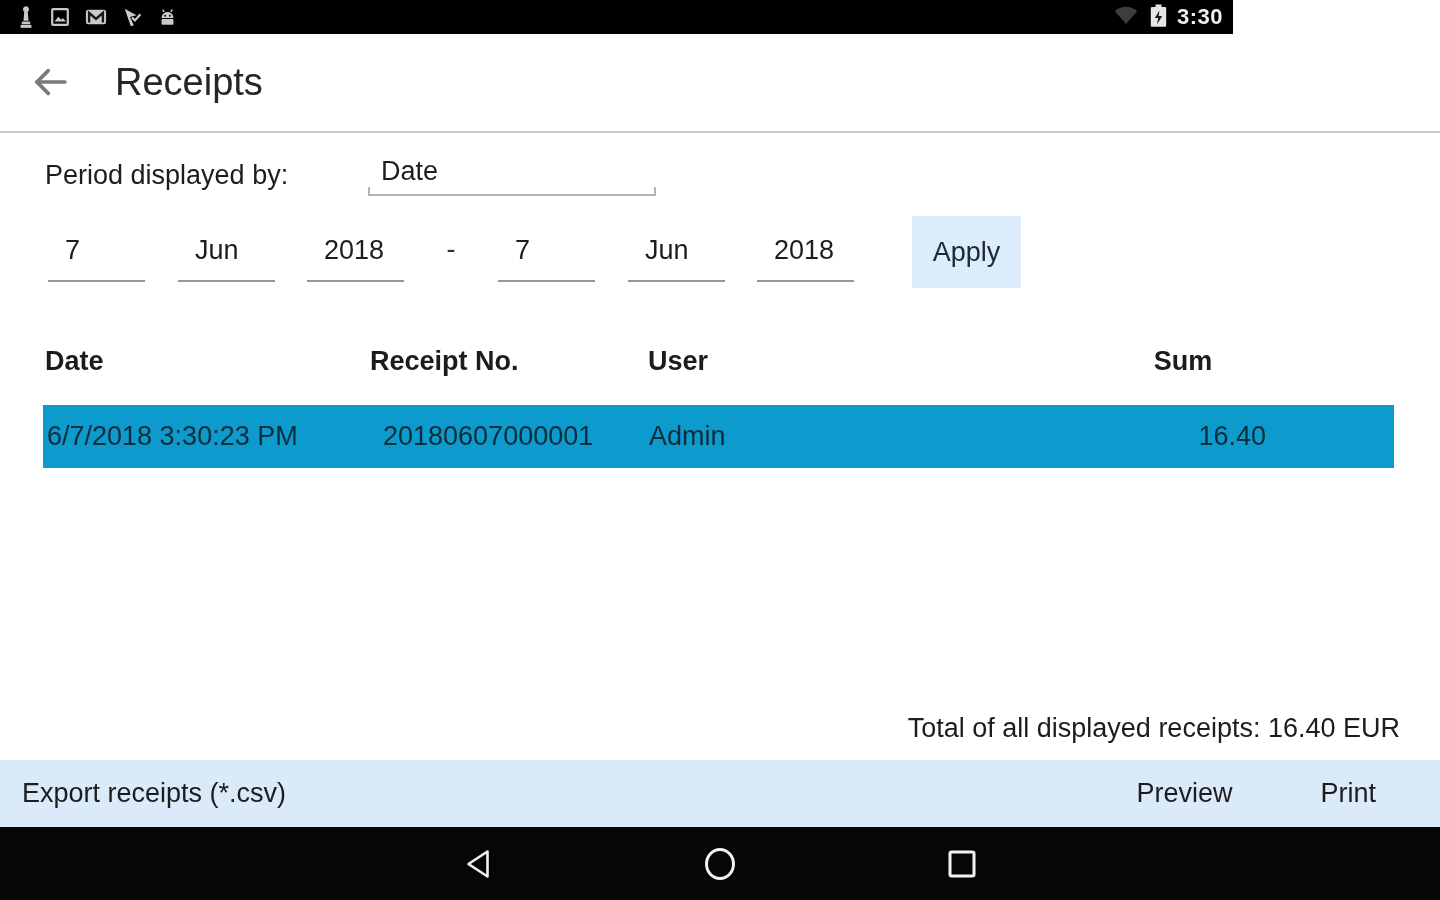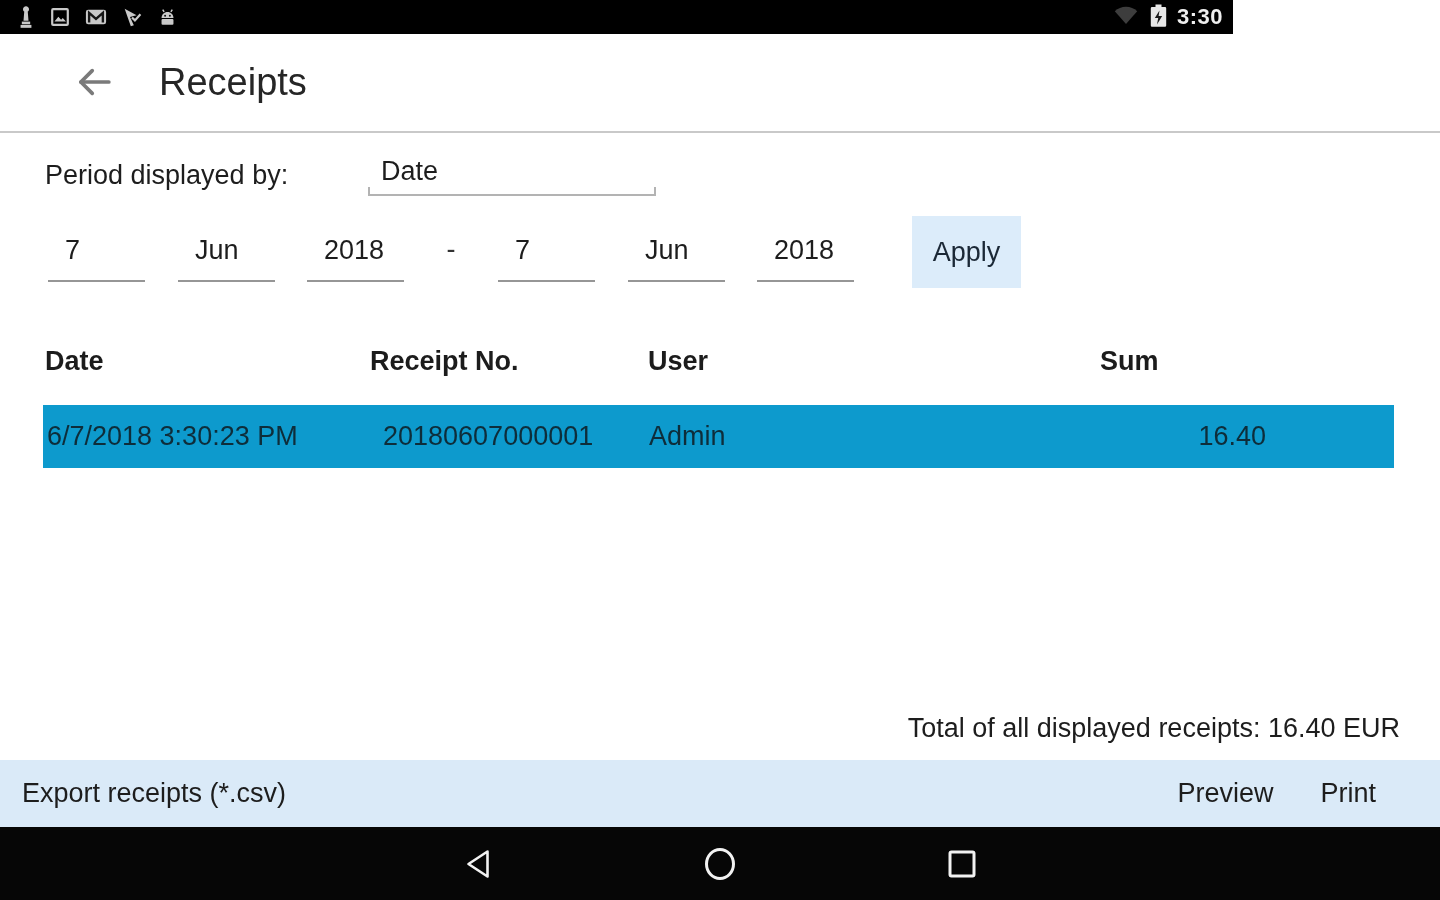--- a/index.html
+++ b/index.html
@@ -22,21 +22,21 @@
   .sb-time { color:#efefef; font-size:22px; font-weight:bold; letter-spacing:0.5px; }
   .status-shadow {
     position:absolute; top:34px; left:0; width:1440px; height:4px;
     background:linear-gradient(#8d8d8d, rgba(255,255,255,0));
   }
 
   
   .app-header {
     position:absolute; top:34px; left:0; width:1440px; height:99px;
     background:#fff; border-bottom:2px solid #c9c9c9;
-    display:flex; align-items:center; padding-left:72px;
+    display:flex; align-items:center; padding-left:28px;
   }
   .back-button { width:44px; height:44px; border:none; background:transparent; cursor:pointer; padding:0; }
   .page-title { margin-left:43px; font-size:38px; color:#262626; }
 
   
   .filter-label { position:absolute; left:45px; top:160px; font-size:27px; color:#1d1d1d; }
   .mode-field {
     position:absolute; left:368px; top:156px; width:288px; height:40px;
     border-bottom:2px solid #b3b3b3; font-size:27px; color:#1d1d1d;
     padding-left:13px; cursor:pointer;
@@ -63,41 +63,41 @@
     font-family:inherit; font-size:27px; color:#1b2836;
   }
 
   
   .table-header { position:absolute; top:346px; left:0; width:1440px; height:34px;
     font-size:27px; font-weight:bold; color:#1c1c1c; }
   .th { position:absolute; top:0; white-space:nowrap; }
   .th-date { left:45px; }
   .th-receipt { left:370px; }
   .th-user { left:648px; }
-  .th-sum { left:1100px; width:166px; text-align:left; }
+  .th-sum { left:1100px; width:166px; text-align:center; }
 
   .data-row {
     position:absolute; left:43px; top:405px; width:1351px; height:63px;
     background:var(--row-highlight,#0d9acd); cursor:pointer;
   }
   .cell { position:absolute; top:0; height:63px; line-height:63px;
     font-size:27px; color:#0e2d3a; white-space:nowrap; }
   .cell-date { left:4px;text-align:center; }
   .cell-receipt { left:340px; }
   .cell-user { left:606px; }
   .cell-sum { left:1050px; width:173px; text-align:right; }
 
   
   .total-line { position:absolute; right:40px; top:713px; font-size:27px; color:#1d1d1d; }
 
   
   .footer-bar {
     position:absolute; top:760px; left:0; width:1440px; height:67px;
     background:var(--footer-bg,#daeaf8);
-    display:flex; align-items:center; padding:0 64px 0 22px;
+    display:flex; align-items:center; padding:0 64px 0 22px;gap:41px;
   }
   .footer-bar .txt-btn { background:transparent; border:none; cursor:pointer;
     font-family:inherit; font-size:27px; color:#1d1d1d; padding:0; }
   .preview-btn { margin-left:auto; }
   .print-btn { margin-left:47px; }
 
   
   .nav-bar { position:absolute; top:827px; left:0; width:1440px; height:73px; background:#060606; }
   .nav-btn { position:absolute; top:50%; transform:translate(-50%,-50%);
     background:transparent; border:none; cursor:pointer; padding:0; line-height:0; }

